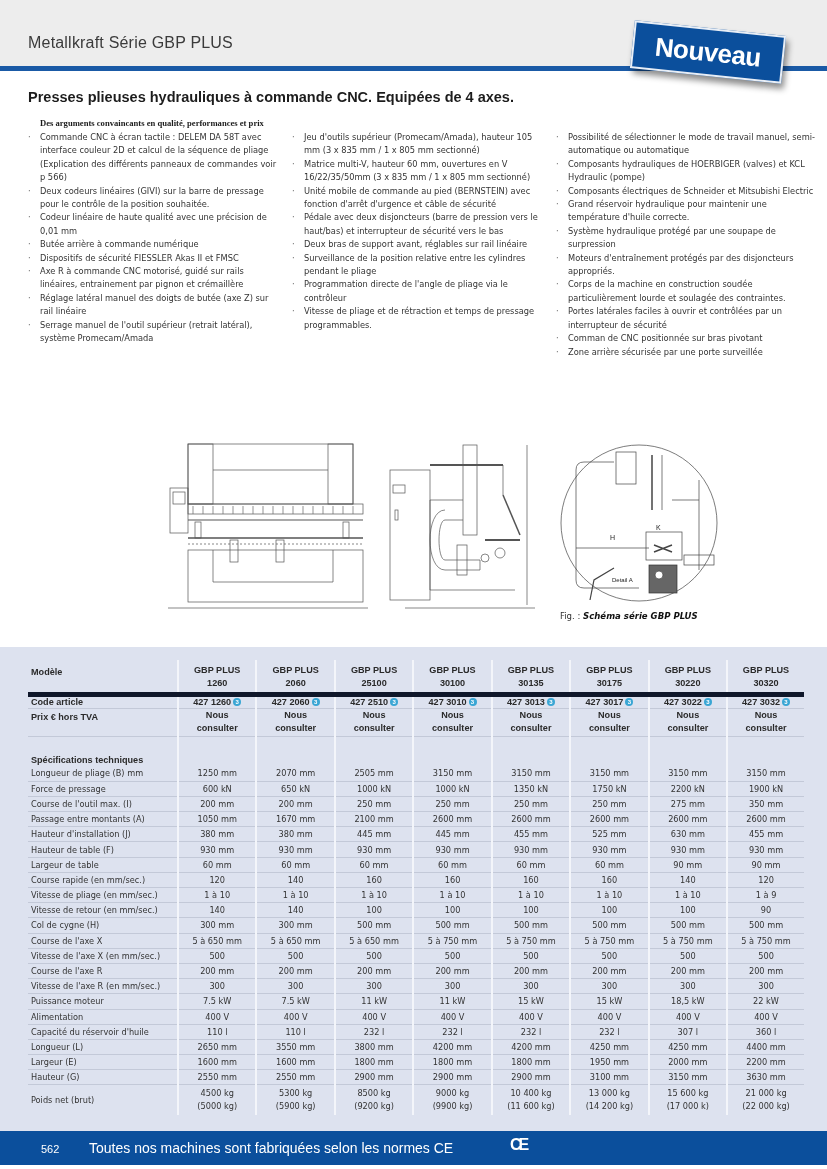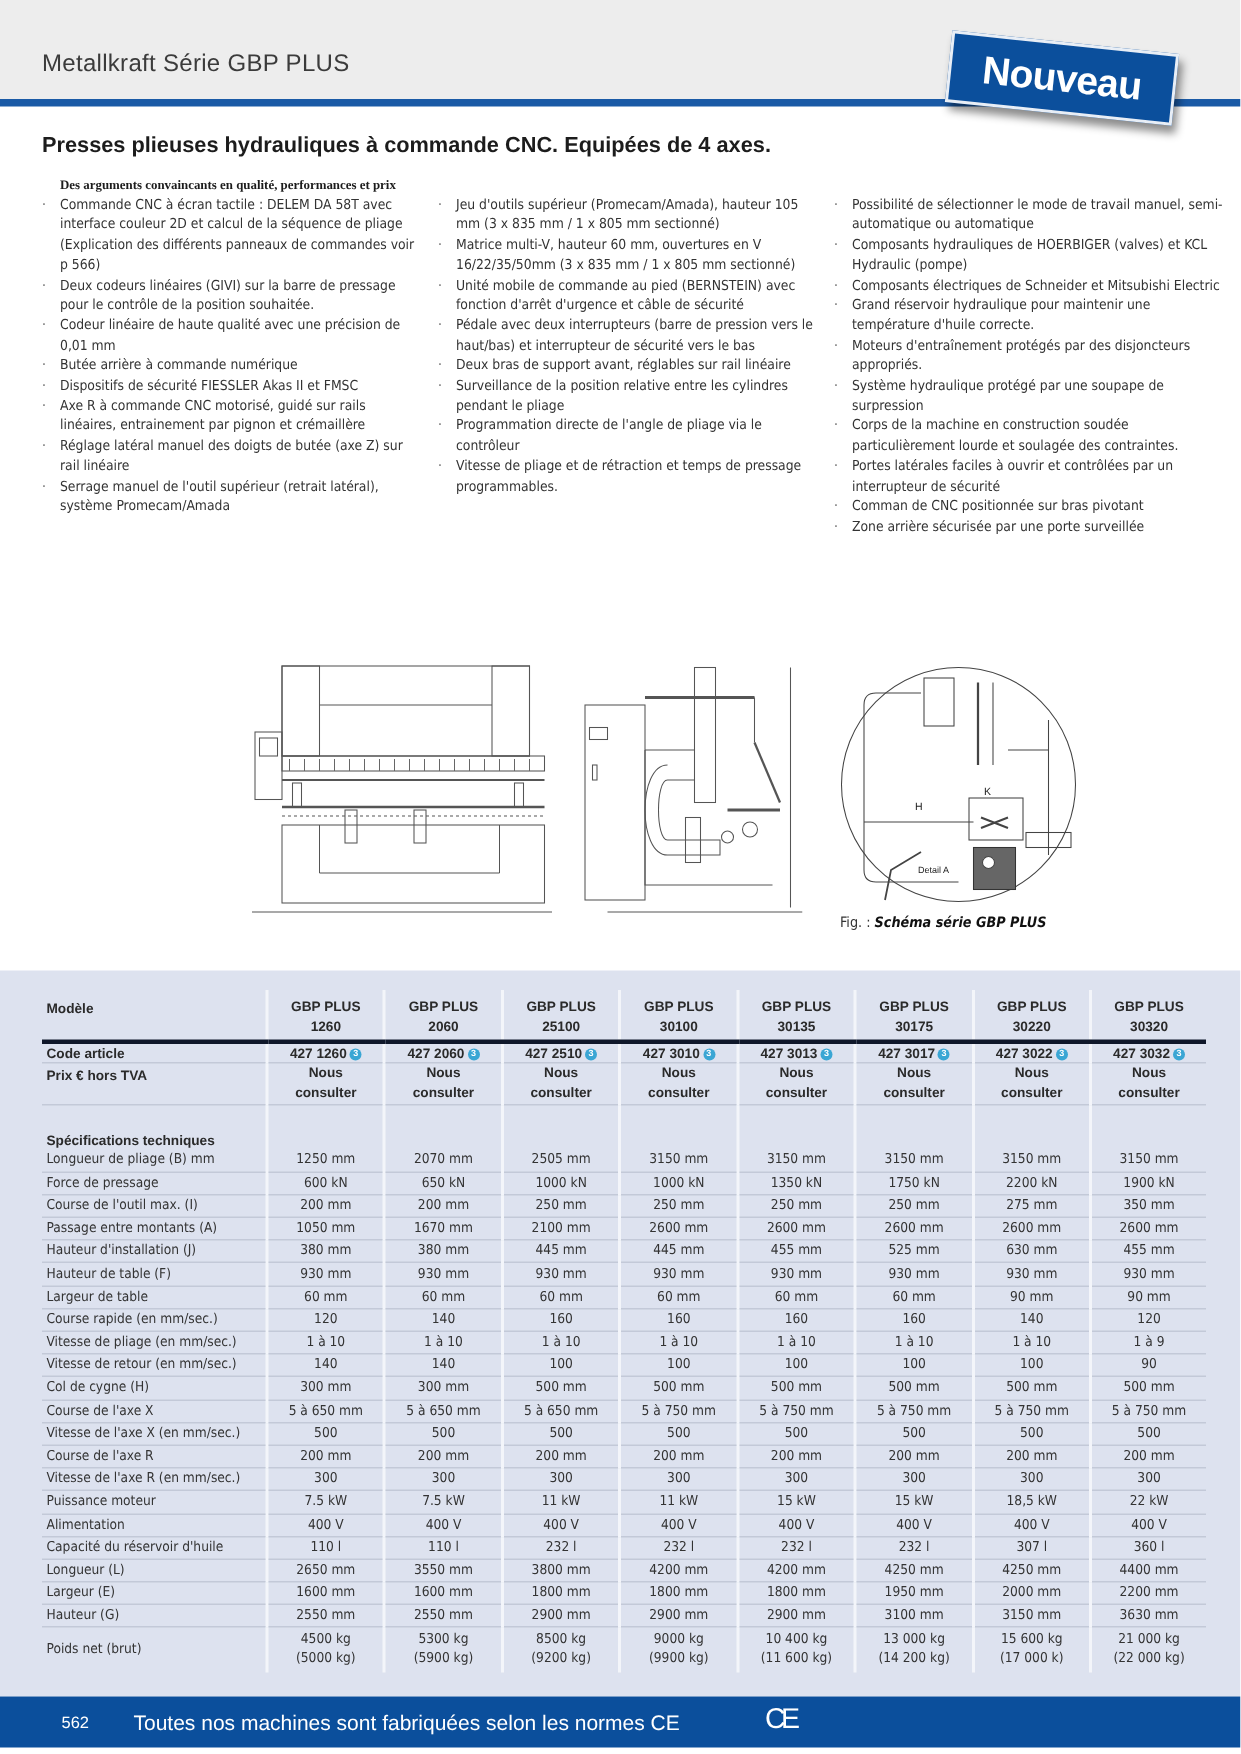--- a/index.html
+++ b/index.html
@@ -26,35 +26,35 @@
   .drawing { position: absolute; }
   .caption { position: absolute; left: 560px; top: 610px; font-size: 9.5px; color: #333; }
   .caption b { font-weight: bold; color: #111; font-style: italic; }
 
   
   .table-panel { position: absolute; left: 0; top: 647px; width: 827px; height: 484px; background: #dde2ef; }
   table.spec { position: absolute; left: 28px; top: 660px; width: 776px; border-collapse: collapse; font-size: 9.1px; color: #333; }
   table.spec td { border-bottom: 1px solid #c3c9d8; padding: 0; height: 15.2px; vertical-align: middle; }
   table.spec td.c { text-align: center; border-left: 2px solid #f3f5fa; }
   table.spec td.lbl { padding-left: 3px; width: 150px; }
-  table.spec tr.hdr td { font-family: "Liberation Sans", sans-serif; font-weight: bold; color: #2a2a2a; height: 34px; line-height: 13px; padding-top: 3px; border-bottom: 3px solid #0f172a; }
+  table.spec tr.hdr td { font-family: "Liberation Sans", sans-serif; font-weight: bold; color: #2a2a2a; height: 34px; line-height: 13px; padding-top: 3px; border-bottom: 5px solid #0f172a; }
   table.spec tr.hdr td.lbl { vertical-align: top; padding-top: 6px; }
   table.spec tr.code td { font-family: "Liberation Sans", sans-serif; font-weight: bold; color: #2a2a2a; height: 14px; }
   table.spec tr.price td { font-family: "Liberation Sans", sans-serif; font-weight: bold; color: #2a2a2a; height: 28px; line-height: 13px; }
   table.spec tr.price td.lbl { vertical-align: top; padding-top: 2px; }
   table.spec tr.section td { height: 30px; border-bottom: none; vertical-align: bottom; padding-bottom: 1px; }
   table.spec tr.section td.lbl { font-family: "Liberation Sans", sans-serif; font-weight: bold; color: #2a2a2a; }
   table.spec tr.weight td { height: 30px; line-height: 13px; border-bottom: none; }
   .circ { display: inline-block; width: 8px; height: 8px; border-radius: 50%; background: #3aa6d4; color: #fff; font-size: 6px; line-height: 8px; text-align: center; vertical-align: 1px; margin-left: 2px; font-weight: bold; }
 
   
   .footer { position: absolute; left: 0; top: 1131px; width: 827px; height: 34px; background: #0b4f9c; color: #fff; }
   .page-num { position: absolute; left: 41px; top: 12px; font-size: 11px; font-family: "Liberation Sans", sans-serif; }
   .footer-text { position: absolute; left: 89px; top: 9px; font-size: 14px; font-family: "Liberation Sans", sans-serif; }
-  .ce-mark { position: absolute; left: 510px; top: 5px; font-size: 19px; font-family: "Liberation Sans", sans-serif; font-weight: normal; letter-spacing: -3px; }
+  .ce-mark { position: absolute; left: 510px; top: 5px; font-size: 16px; font-family: "Liberation Sans", sans-serif; font-weight: bold; letter-spacing: -3px; }
 </style>
 </head>
 <body>
 
 <div class="header-band"></div>
 <div class="header-title">Metallkraft Série GBP PLUS</div>
 <div class="header-rule"></div>
 <div class="badge">Nouveau</div>
 
 <div class="subtitle">Presses plieuses hydrauliques à commande CNC. Equipées de 4 axes.</div>
@@ -67,33 +67,33 @@
     <li>Butée arrière à commande numérique</li>
     <li>Dispositifs de sécurité FIESSLER Akas II et FMSC</li>
     <li>Axe R à commande CNC motorisé, guidé sur rails linéaires, entrainement par pignon et crémaillère</li>
     <li>Réglage latéral manuel des doigts de butée (axe Z) sur rail linéaire</li>
     <li>Serrage manuel de l'outil supérieur (retrait latéral), système Promecam/Amada</li>
   </ul>
 <ul class="col col2">
     <li>Jeu d'outils supérieur (Promecam/Amada), hauteur 105 mm (3 x 835 mm / 1 x 805 mm sectionné)</li>
     <li>Matrice multi-V, hauteur 60 mm, ouvertures en V 16/22/35/50mm (3 x 835 mm / 1 x 805 mm sectionné)</li>
     <li>Unité mobile de commande au pied (BERNSTEIN) avec fonction d'arrêt d'urgence et câble de sécurité</li>
-    <li>Pédale avec deux interrupteurs (barre de pression vers le haut/bas) et interrupteur de sécurité vers le bas</li>
+    <li>Pédale avec deux disjoncteurs (barre de pression vers le haut/bas) et interrupteur de sécurité vers le bas</li>
     <li>Deux bras de support avant, réglables sur rail linéaire</li>
     <li>Surveillance de la position relative entre les cylindres pendant le pliage</li>
     <li>Programmation directe de l'angle de pliage via le contrôleur</li>
     <li>Vitesse de pliage et de rétraction et temps de pressage programmables.</li>
   </ul>
 <ul class="col col3">
     <li>Possibilité de sélectionner le mode de travail manuel, semi-automatique ou automatique</li>
     <li>Composants hydrauliques de HOERBIGER (valves) et KCL Hydraulic (pompe)</li>
     <li>Composants électriques de Schneider et Mitsubishi Electric</li>
     <li>Grand réservoir hydraulique pour maintenir une température d'huile correcte.</li>
+    <li>Système hydraulique protégé par une soupape de surpression</li>
     <li>Moteurs d'entraînement protégés par des disjoncteurs appropriés.</li>
-    <li>Système hydraulique protégé par une soupape de surpression</li>
     <li>Corps de la machine en construction soudée particulièrement lourde et soulagée des contraintes.</li>
     <li>Portes latérales faciles à ouvrir et contrôlées par un interrupteur de sécurité</li>
     <li>Comman de CNC positionnée sur bras pivotant</li>
     <li>Zone arrière sécurisée par une porte surveillée</li>
   </ul>
 
 <svg class="drawing" style="left:168px; top:440px;" width="200" height="170" viewBox="0 0 200 170" fill="none" stroke="#555" stroke-width="0.7">
   <rect x="20" y="4" width="165" height="60"></rect>
   <rect x="20" y="4" width="25" height="60"></rect>
   <rect x="160" y="4" width="25" height="60"></rect>

